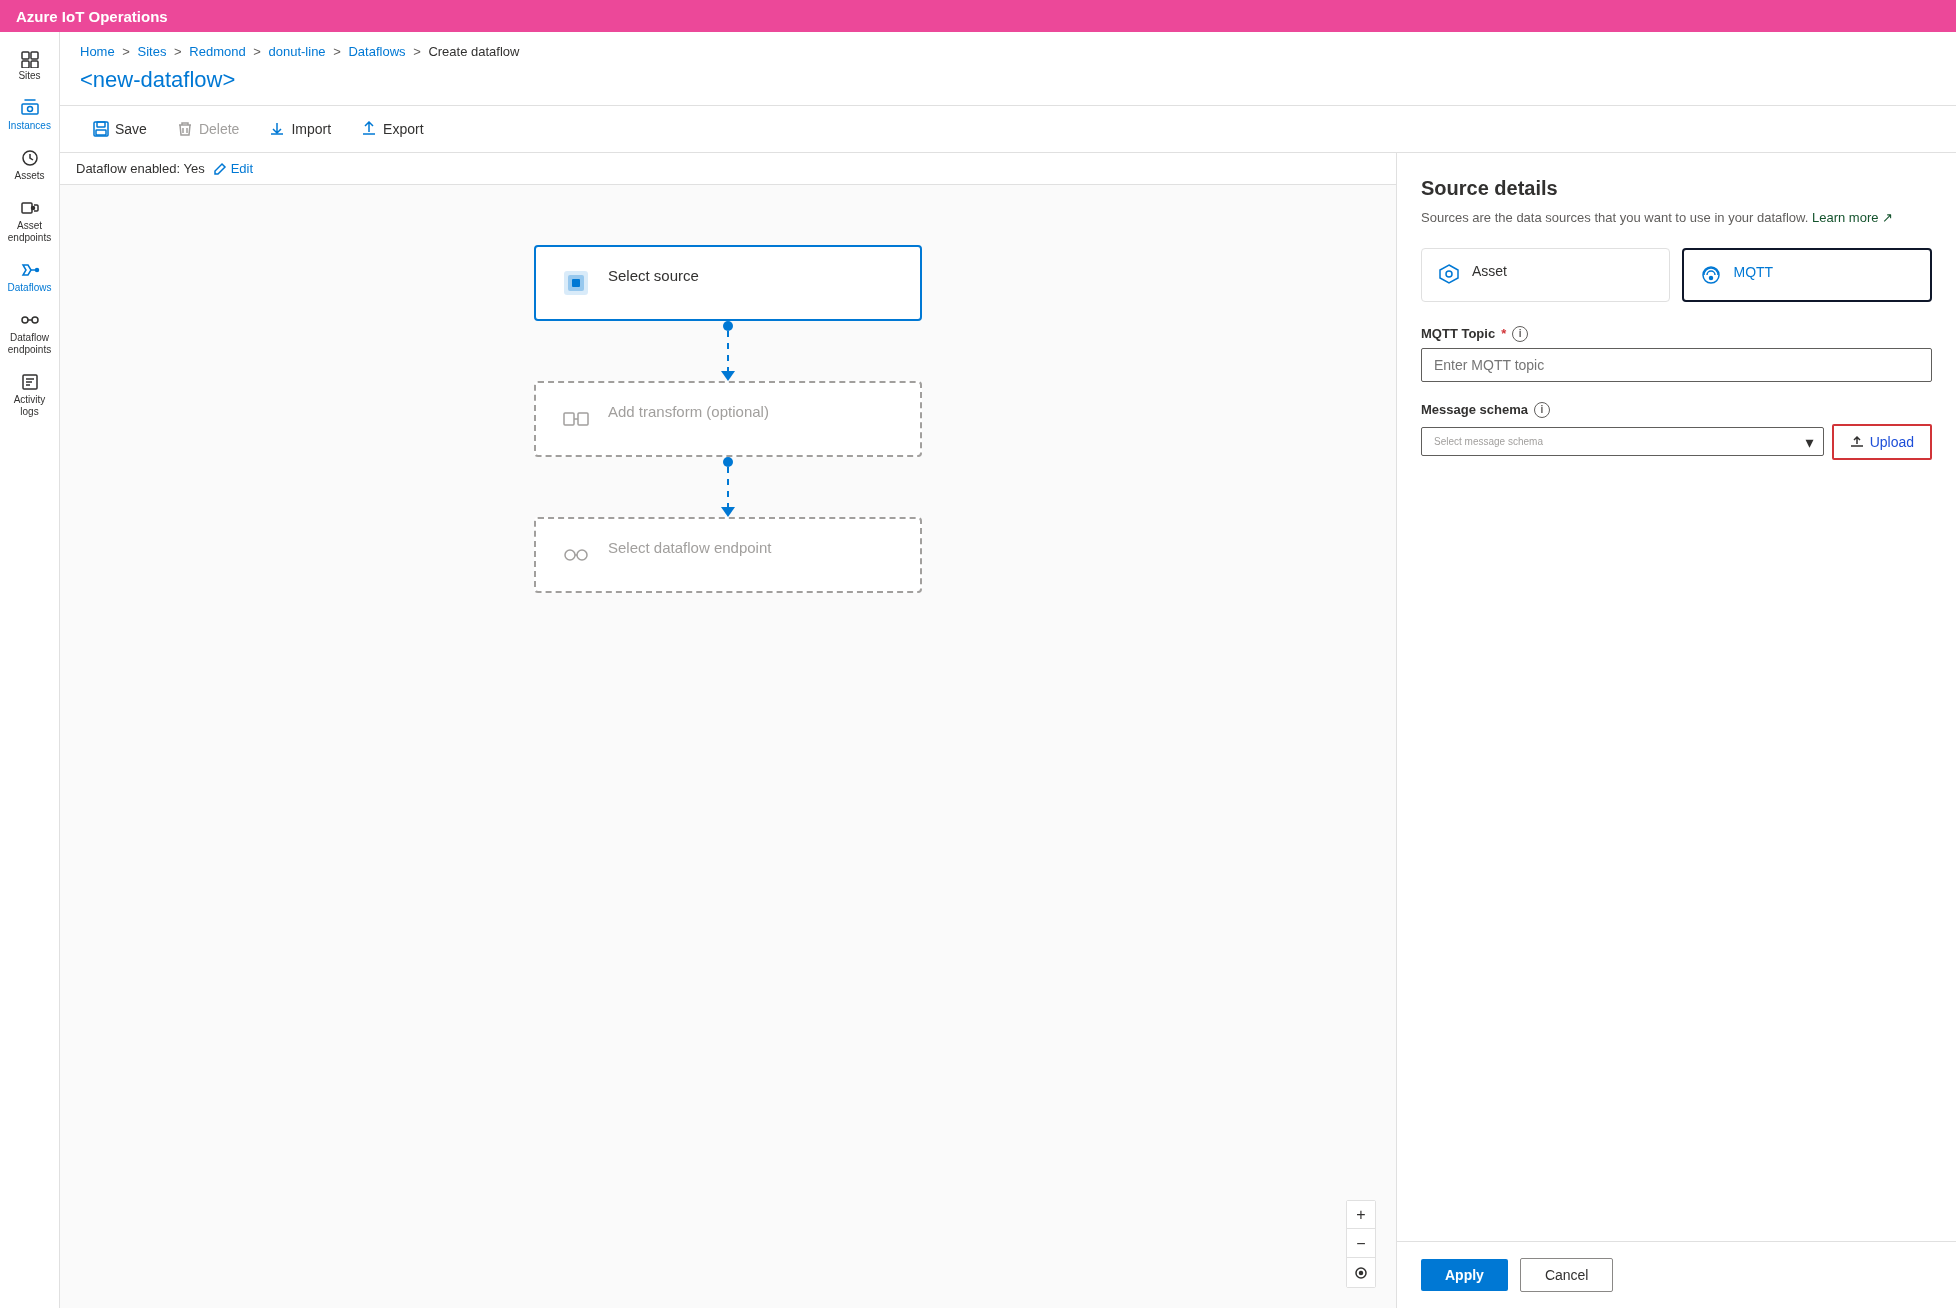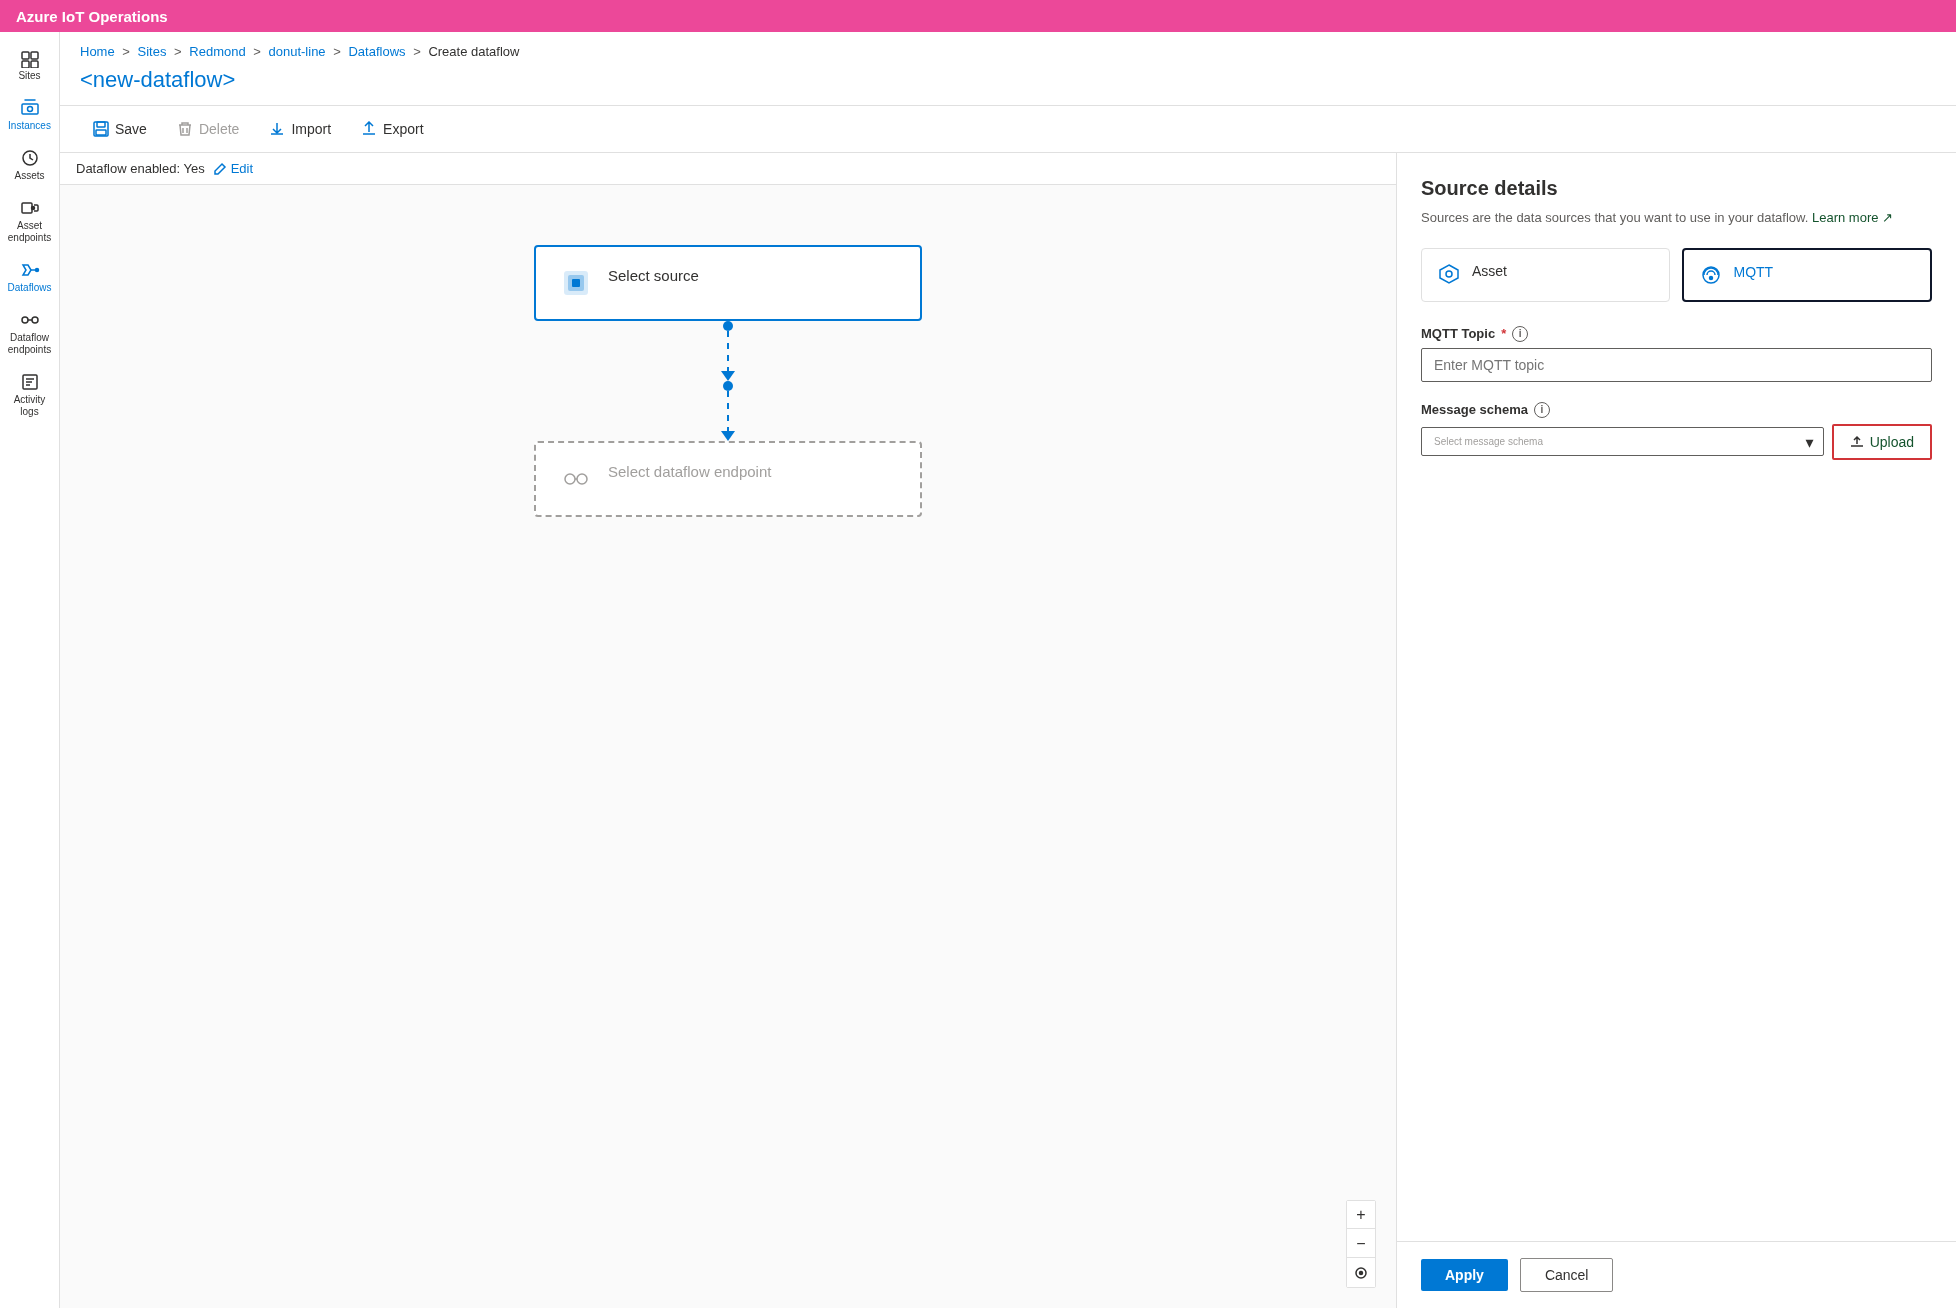--- a/index.html
+++ b/index.html
@@ -340,21 +340,21 @@
     .upload-btn {
       display: flex;
       align-items: center;
       gap: 6px;
       padding: 8px 16px;
       border: 2px solid #d13438;
       border-radius: 2px;
       background: #fff;
       cursor: pointer;
       font-size: 14px;
-      color: #14532d;
+      color: #1d4ed8;
       white-space: nowrap;
     }
 
     
     .side-panel-footer {
       padding: 16px 24px;
       border-top: 1px solid #e0e0e0;
       display: flex;
       gap: 12px;
       align-items: center;
@@ -527,20 +527,28 @@
               </svg>
               <span class="flow-node-label">Select source</span>
             </div>
 
             <div class="connector">
               <div class="connector-dot"></div>
               <div class="connector-line"></div>
               <div class="connector-arrow"></div>
             </div>
 
+            <div class="flow-node dashed-border">
+              <svg class="flow-node-icon" viewBox="0 0 32 32" fill="none" stroke="#a19f9d" stroke-width="1.5">
+                <rect x="4" y="10" width="10" height="12" rx="1"></rect>
+                <rect x="18" y="10" width="10" height="12" rx="1"></rect>
+                <path d="M14 16h4"></path>
+              </svg>
+              <span class="flow-node-label" style="color:#a19f9d;">Add transform (optional)</span>
+            </div>
 
             <div class="connector">
               <div class="connector-dot"></div>
               <div class="connector-line"></div>
               <div class="connector-arrow"></div>
             </div>
 
             <div class="flow-node dashed-border">
               <svg class="flow-node-icon" viewBox="0 0 32 32" fill="none" stroke="#a19f9d" stroke-width="1.5">
                 <circle cx="10" cy="16" r="5"></circle>

